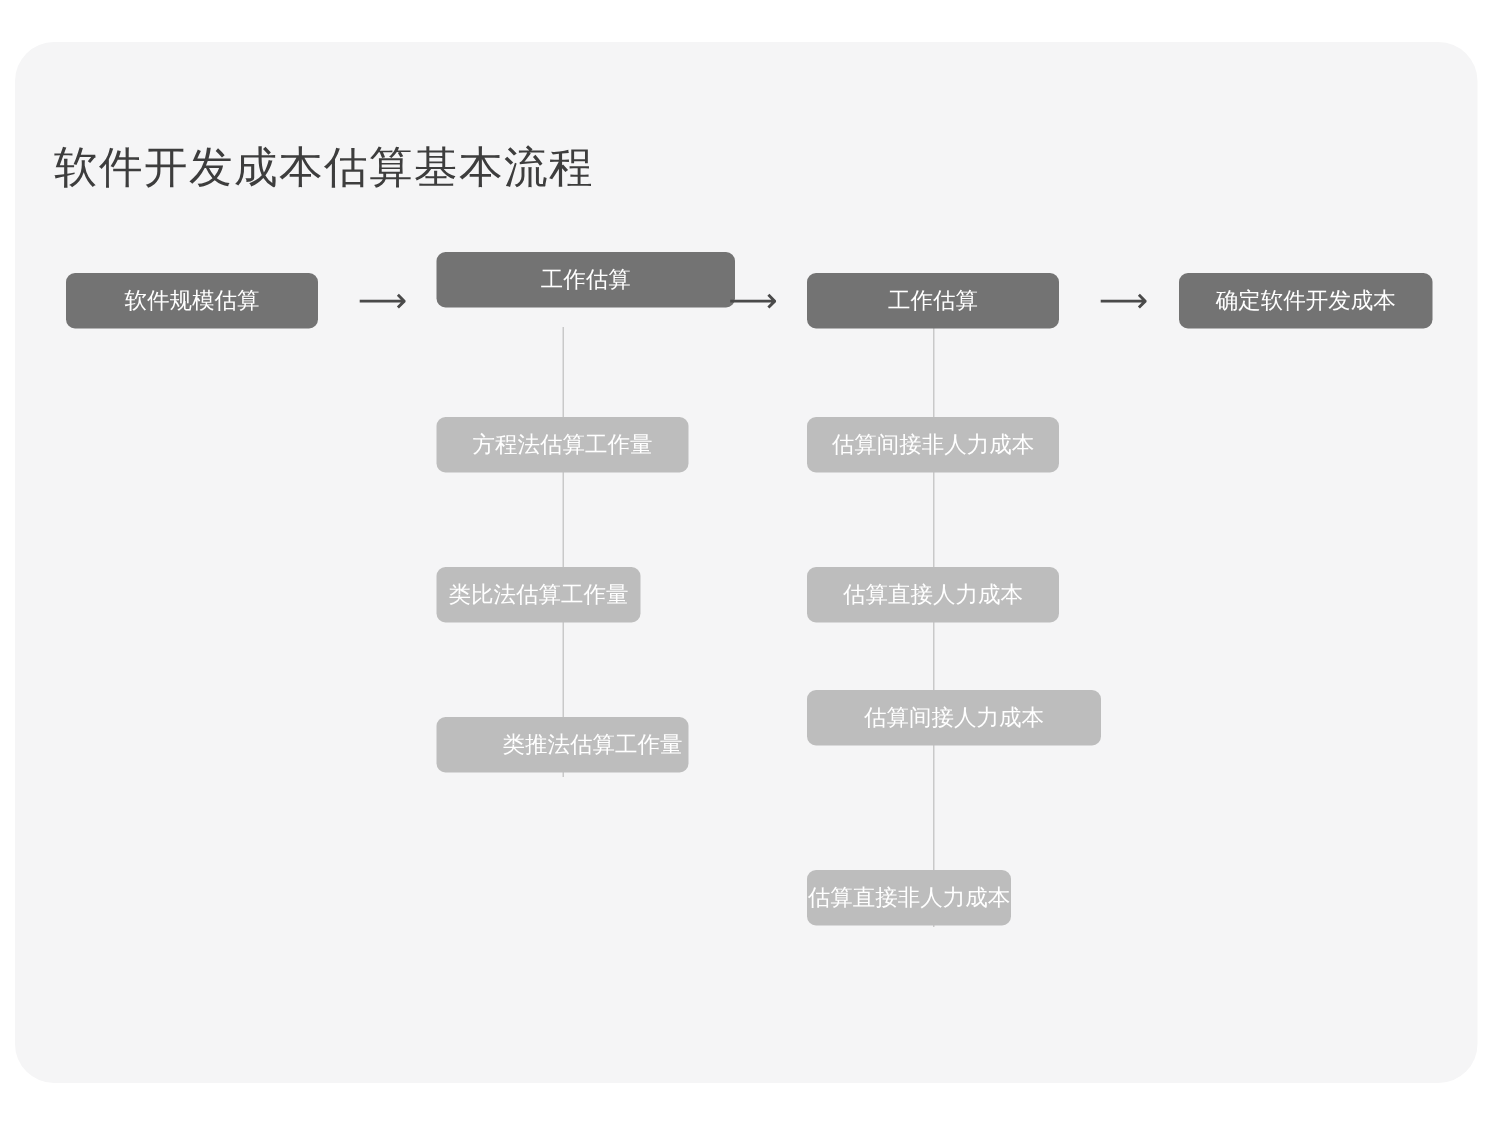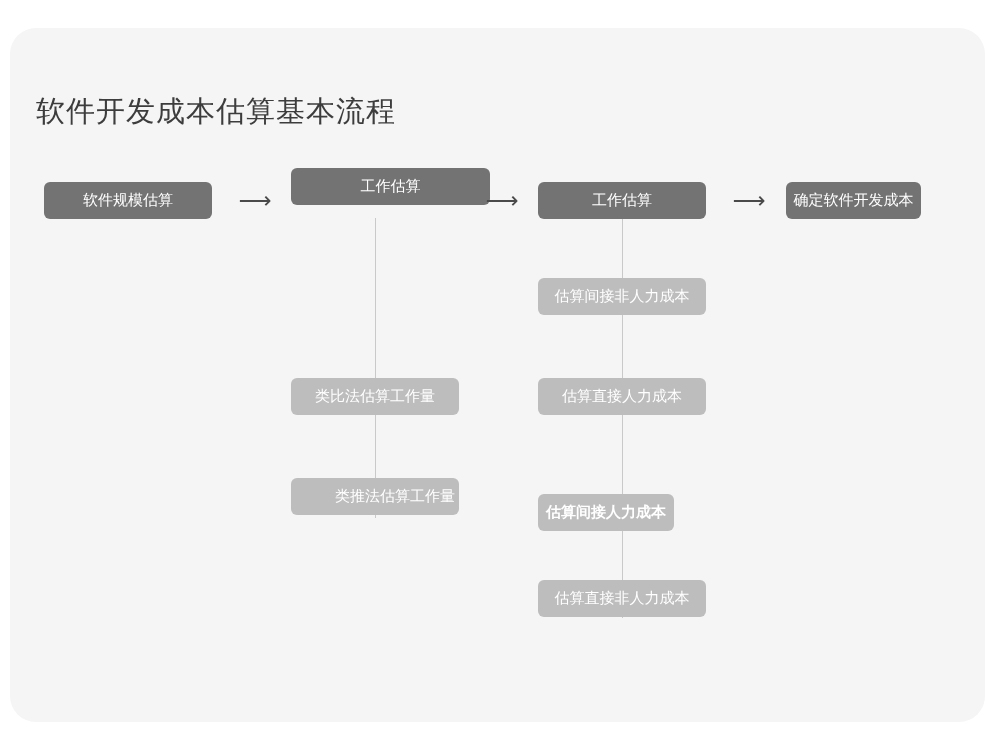--- a/index.html
+++ b/index.html
@@ -105,37 +105,40 @@
   </div>
 
   <div class="node primary" style="left:538px; top:182px; width:168px;">
     <span>工作估算</span>
   </div>
 
   <div class="arrow" style="left:719px; top:189px; width:60px;">
     <span>⟶</span>
   </div>
 
-  <div class="node primary" style="left:786px; top:182px; width:135px;">
+  <div class="node primary" style="left:786px; top:182px; width:169px;">
     <span>确定软件开发成本</span>
   </div>
 
-  <div class="node secondary" style="left:291px; top:378px; width:168px;">
+  <div class="node secondary" style="left:291px; top:278px; width:168px;">
+    <span>方程法估算工作量</span>
+  </div>
+  <div class="node secondary" style="left:291px; top:378px; width:136px;">
     <span>类比法估算工作量</span>
   </div>
   <div class="node secondary" style="left:291px; top:478px; width:168px;padding-left:40px;">
     <span>类推法估算工作量</span>
   </div>
 
   <div class="node secondary" style="left:538px; top:378px; width:168px;">
     <span>估算直接人力成本</span>
   </div>
   <div class="node secondary" style="left:538px; top:278px; width:168px;">
     <span>估算间接非人力成本</span>
   </div>
-  <div class="node secondary" style="left:538px; top:494px; width:136px;font-weight:bold;">
+  <div class="node secondary" style="left:538px; top:460px; width:196px;">
     <span>估算间接人力成本</span>
   </div>
-  <div class="node secondary" style="left:538px; top:580px; width:168px;">
+  <div class="node secondary" style="left:538px; top:580px; width:136px;">
     <span>估算直接非人力成本</span>
   </div>
 
 </div>
 
 </body></html>

